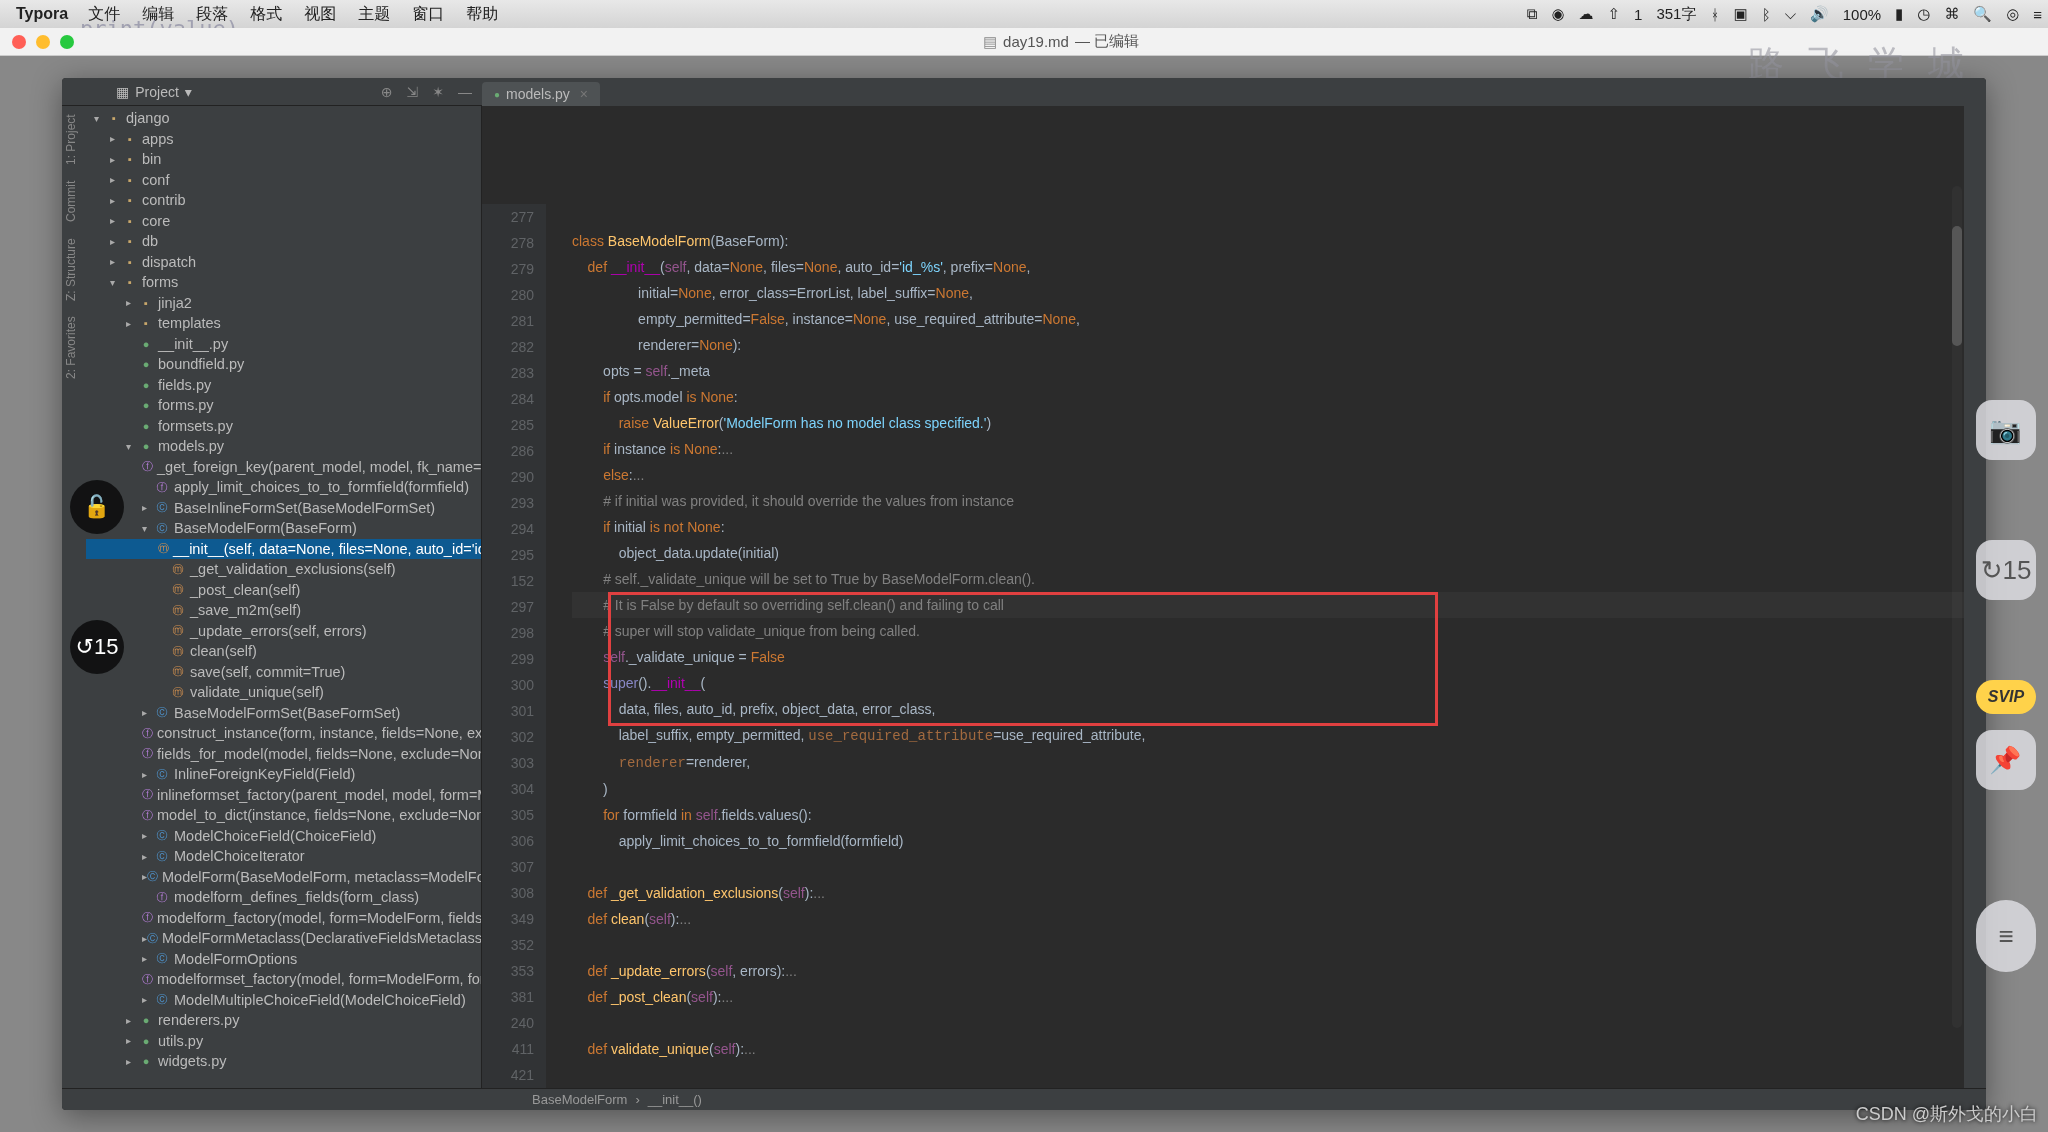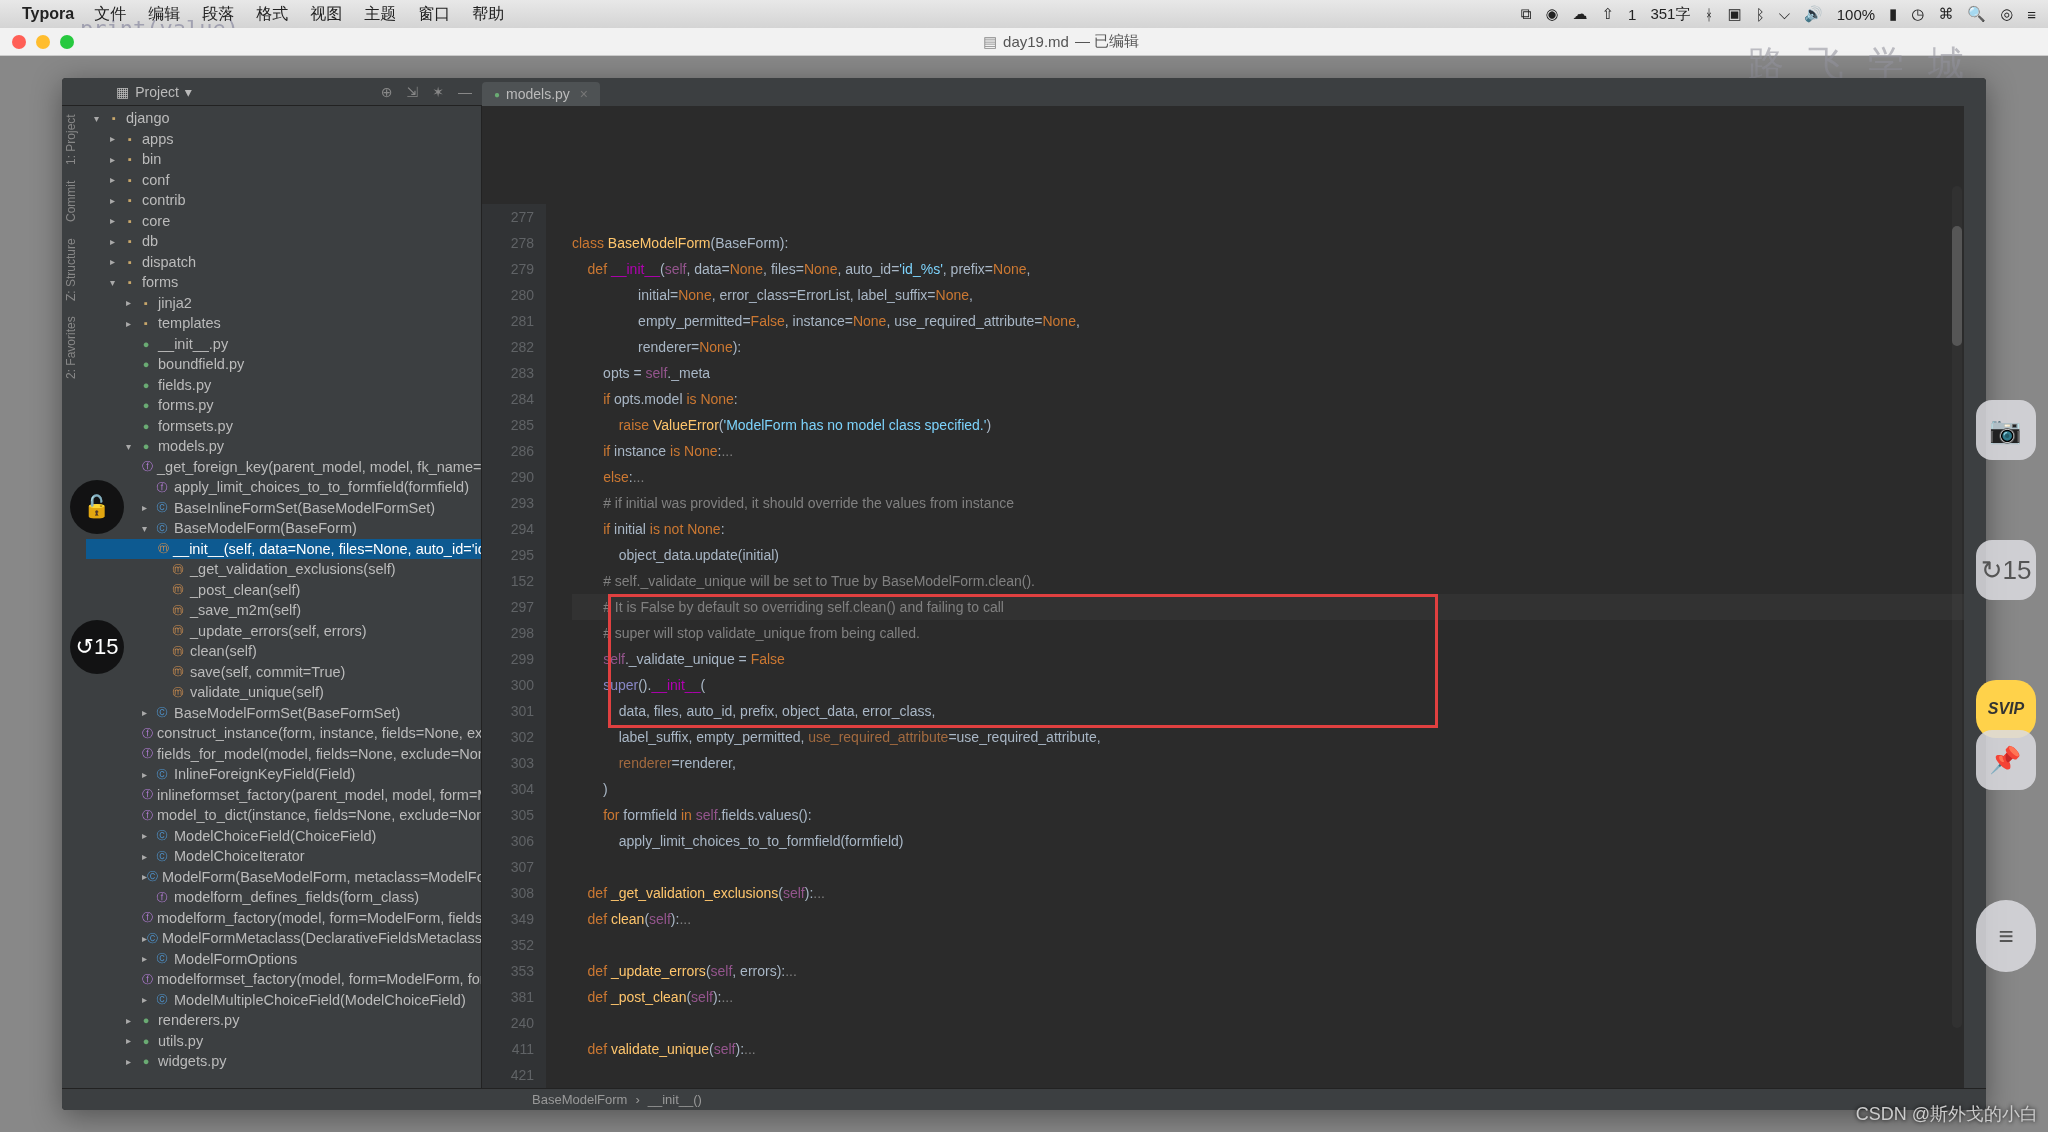--- a/index.html
+++ b/index.html
@@ -1,19 +1,19 @@
 <!DOCTYPE html>
 <html><head>
 <meta charset="utf-8">
 <style>
 * { margin: 0; padding: 0; box-sizing: border-box; font-family: -apple-system, "Helvetica Neue", Arial, sans-serif; }
 body { background: #888; width: 2048px; height: 1132px; overflow: hidden; position: relative; }
 
 
-.mac-menubar { height: 28px; background: linear-gradient(#e8e8e8,#d4d4d4); display: flex; align-items: center; padding: 0 12px; font-size: 16px; color: #222; }
+.mac-menubar { height: 28px; background: linear-gradient(#e8e8e8,#d4d4d4); display: flex; align-items: center; padding: 0 6px; font-size: 16px; color: #222; }
 .mac-menubar .apple { font-size: 18px; margin-right: 10px; }
 .mac-menubar .app-name { font-weight: bold; margin-right: 20px; }
 .mac-menubar .menu-item { margin-right: 22px; cursor: default; }
 .mac-menubar .right-items { margin-left: auto; display: flex; align-items: center; gap: 14px; font-size: 15px; }
 .mac-menubar .right-items span { display: inline-block; }
 
 
 .typora-strip { position: absolute; top: 28px; left: 0; right: 0; height: 28px; background: #f2f2f2; border-bottom: 1px solid #ccc; display: flex; align-items: center; }
 .typora-strip .traffic-lights { display: flex; gap: 10px; margin-left: 12px; }
 .typora-strip .dot { width: 14px; height: 14px; border-radius: 50%; }
@@ -62,21 +62,21 @@
 
 
 .editor { flex: 1; background: #2b2b2b; display: flex; font-family: "Menlo","Consolas",monospace; font-size: 14px; line-height: 26px; overflow: hidden; position: relative; align-items: flex-end; }
 .gutter { width: 64px; text-align: right; color: #606366; padding-right: 12px; user-select: none; background: #313335; }
 .fold-col { width: 16px; background: #313335; border-right: 1px solid #404244; position: relative; }
 .code { flex: 1; padding-left: 10px; color: #a9b7c6; white-space: pre; position: relative; }
 .code .kw { color: #cc7832; }
 .code .str { color: #7dd3fc; }
 .code .self { color: #94558d; }
 .code .fn { color: #ffc66d; }
-.code .param { color: #a9b7c6; }
+.code .param { color: #a9b7c6; font-family: Liberation Mono, monospace; }
 .code .cmt { color: #808080; }
 .code .builtin { color: #8888c6; }
 .code .dunder { color: #b200b2; }
 .code .highlight-line { background: #323232; display: inline-block; width: 100%; }
 .red-box { position: absolute; border: 3px solid #e04040; pointer-events: none; }
 
 
 .breadcrumb { height: 22px; background: #3c3f41; color: #999; font-size: 13px; padding-left: 470px; display: flex; align-items: center; gap: 8px; border-top: 1px solid #222; }
 
 
@@ -470,17 +470,17 @@
     <span>›</span>
     <span>__init__()</span>
   </div>
 
 </div>
 
 <div class="float-circle" style="left:70px; top:480px;">🔓</div>
 <div class="float-circle" style="left:70px; top:620px;">↺15</div>
 <div class="float-pill" style="top:400px;">📷</div>
 <div class="float-pill" style="top:540px;margin-left:18px;">↻15</div>
-<div style="position:absolute; right:12px; top:680px; width:60px; height:58px; background:#ffd24a; border-radius:20px; color:#333; font-weight:bold; display:flex;align-items:center;justify-content:center; font-style:italic;">SVIP</div>
+<div style="position:absolute; right:12px; top:680px; width:60px; height:34px; background:#ffd24a; border-radius:20px; color:#333; font-weight:bold; display:flex;align-items:center;justify-content:center; font-style:italic;">SVIP</div>
 <div class="float-pill" style="top:730px;">📌</div>
 <div class="float-pill" style="top:900px; border-radius:30px; height:72px;">≡</div>
 
 <div class="csdn-mark">CSDN @斯外戈的小白</div>
 
 </body></html>

